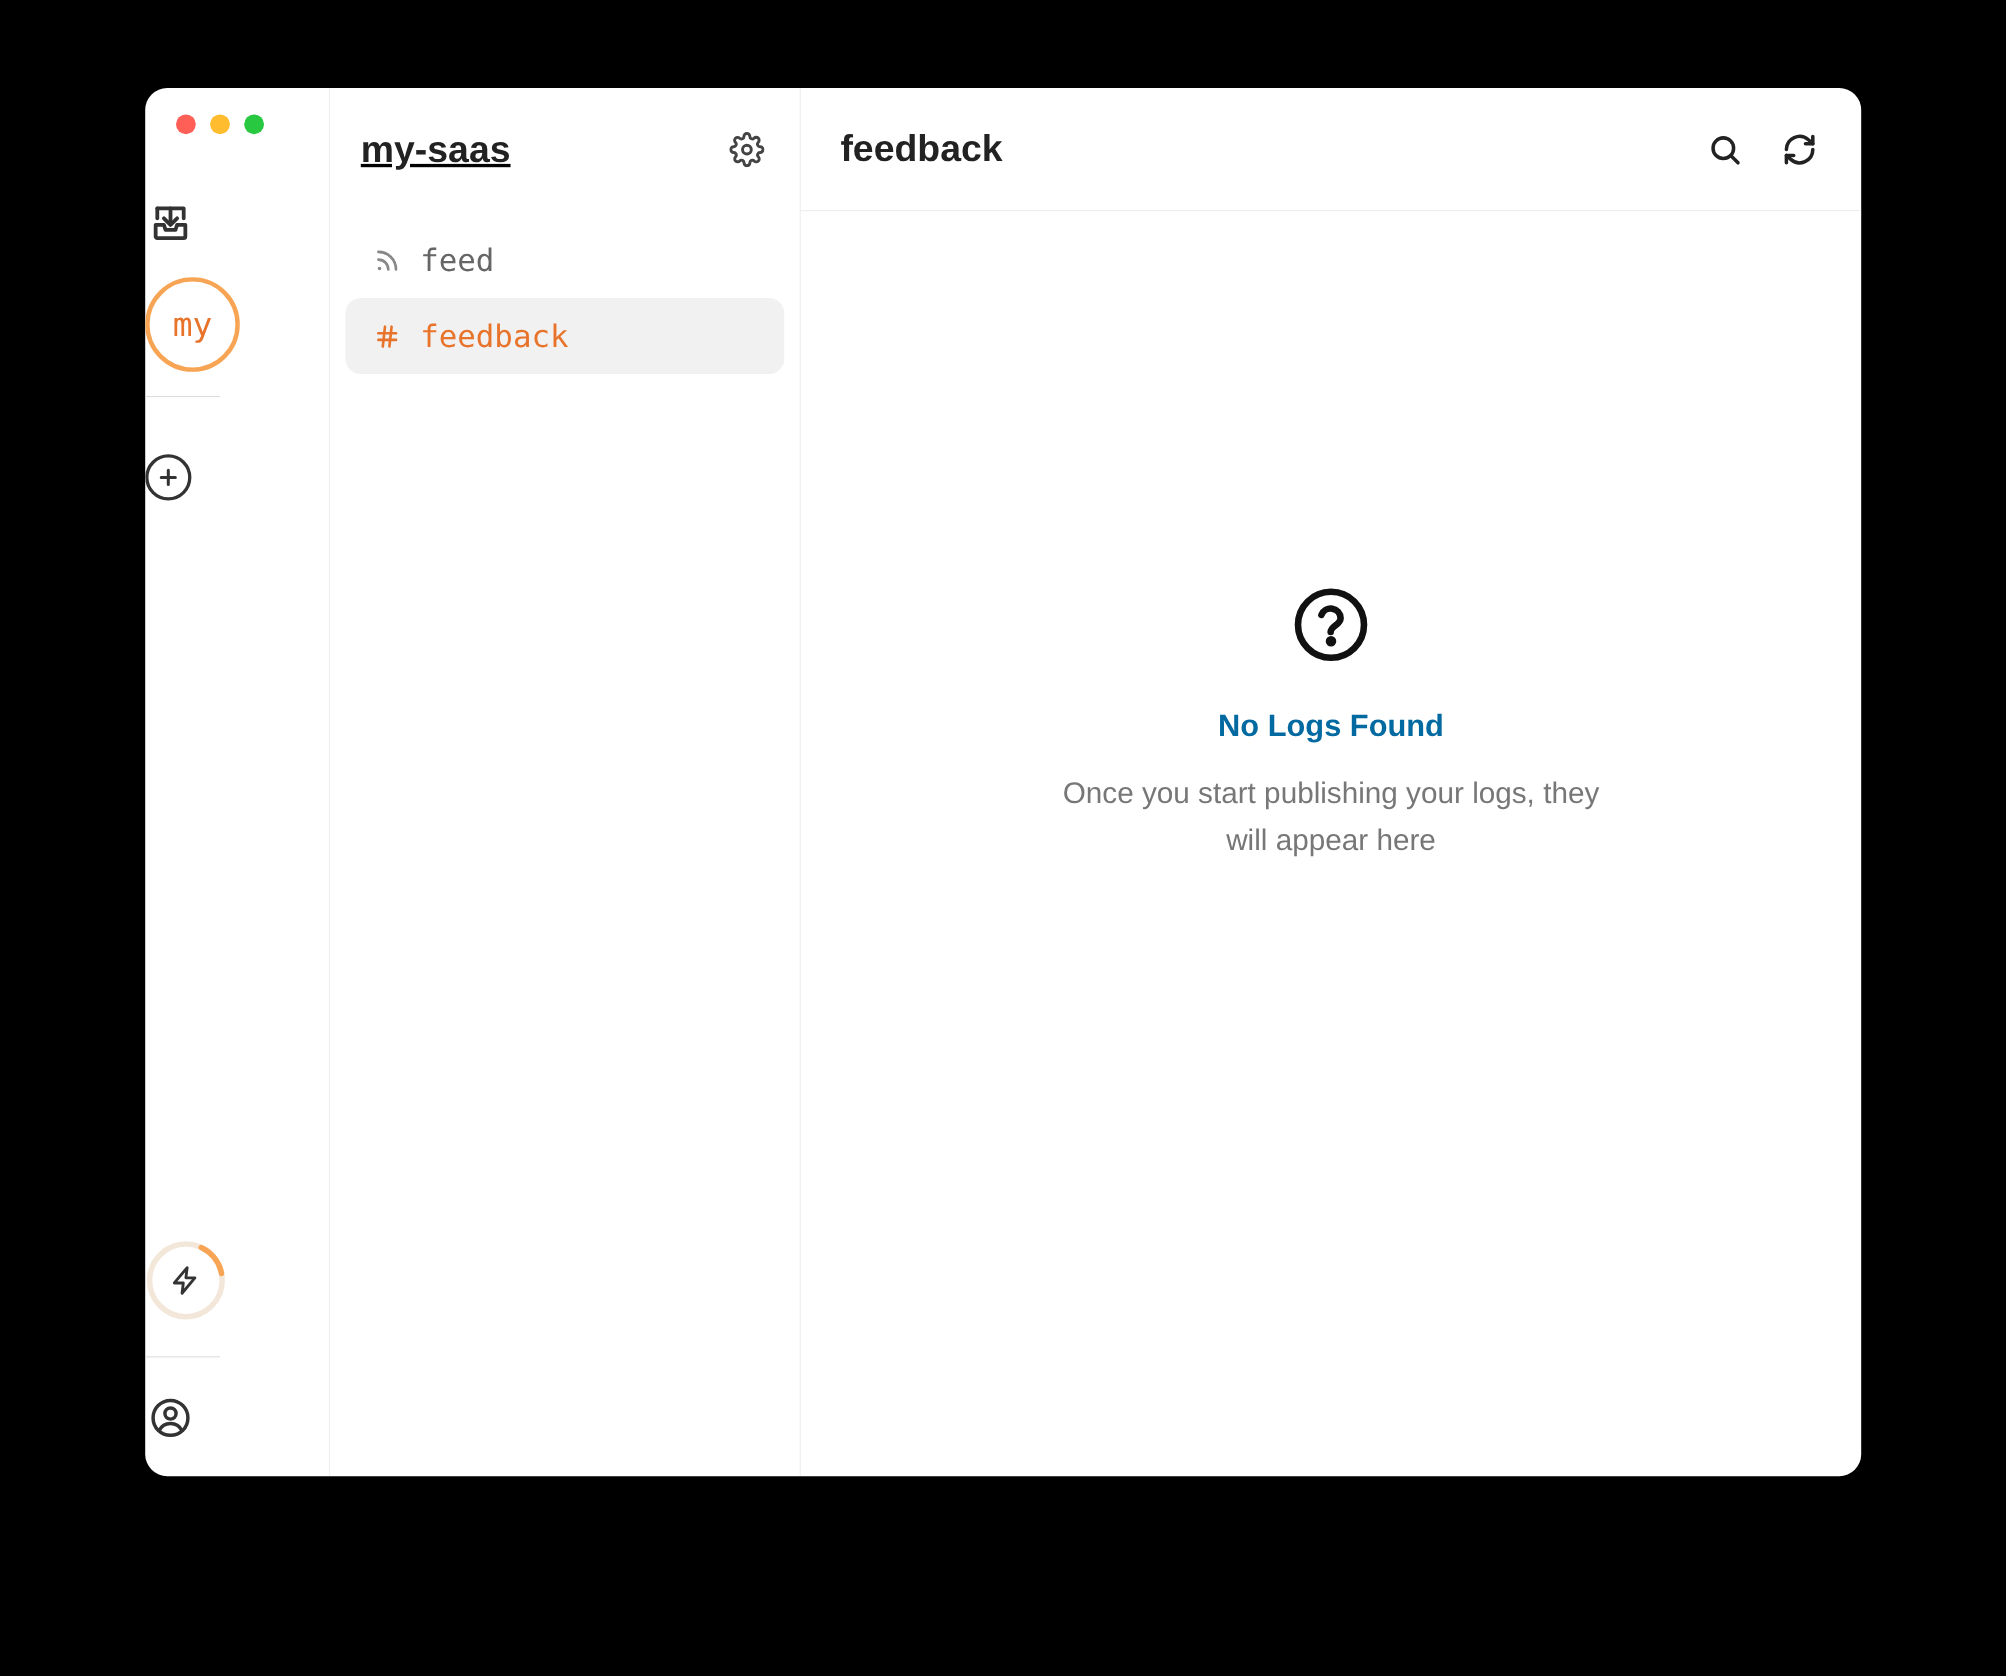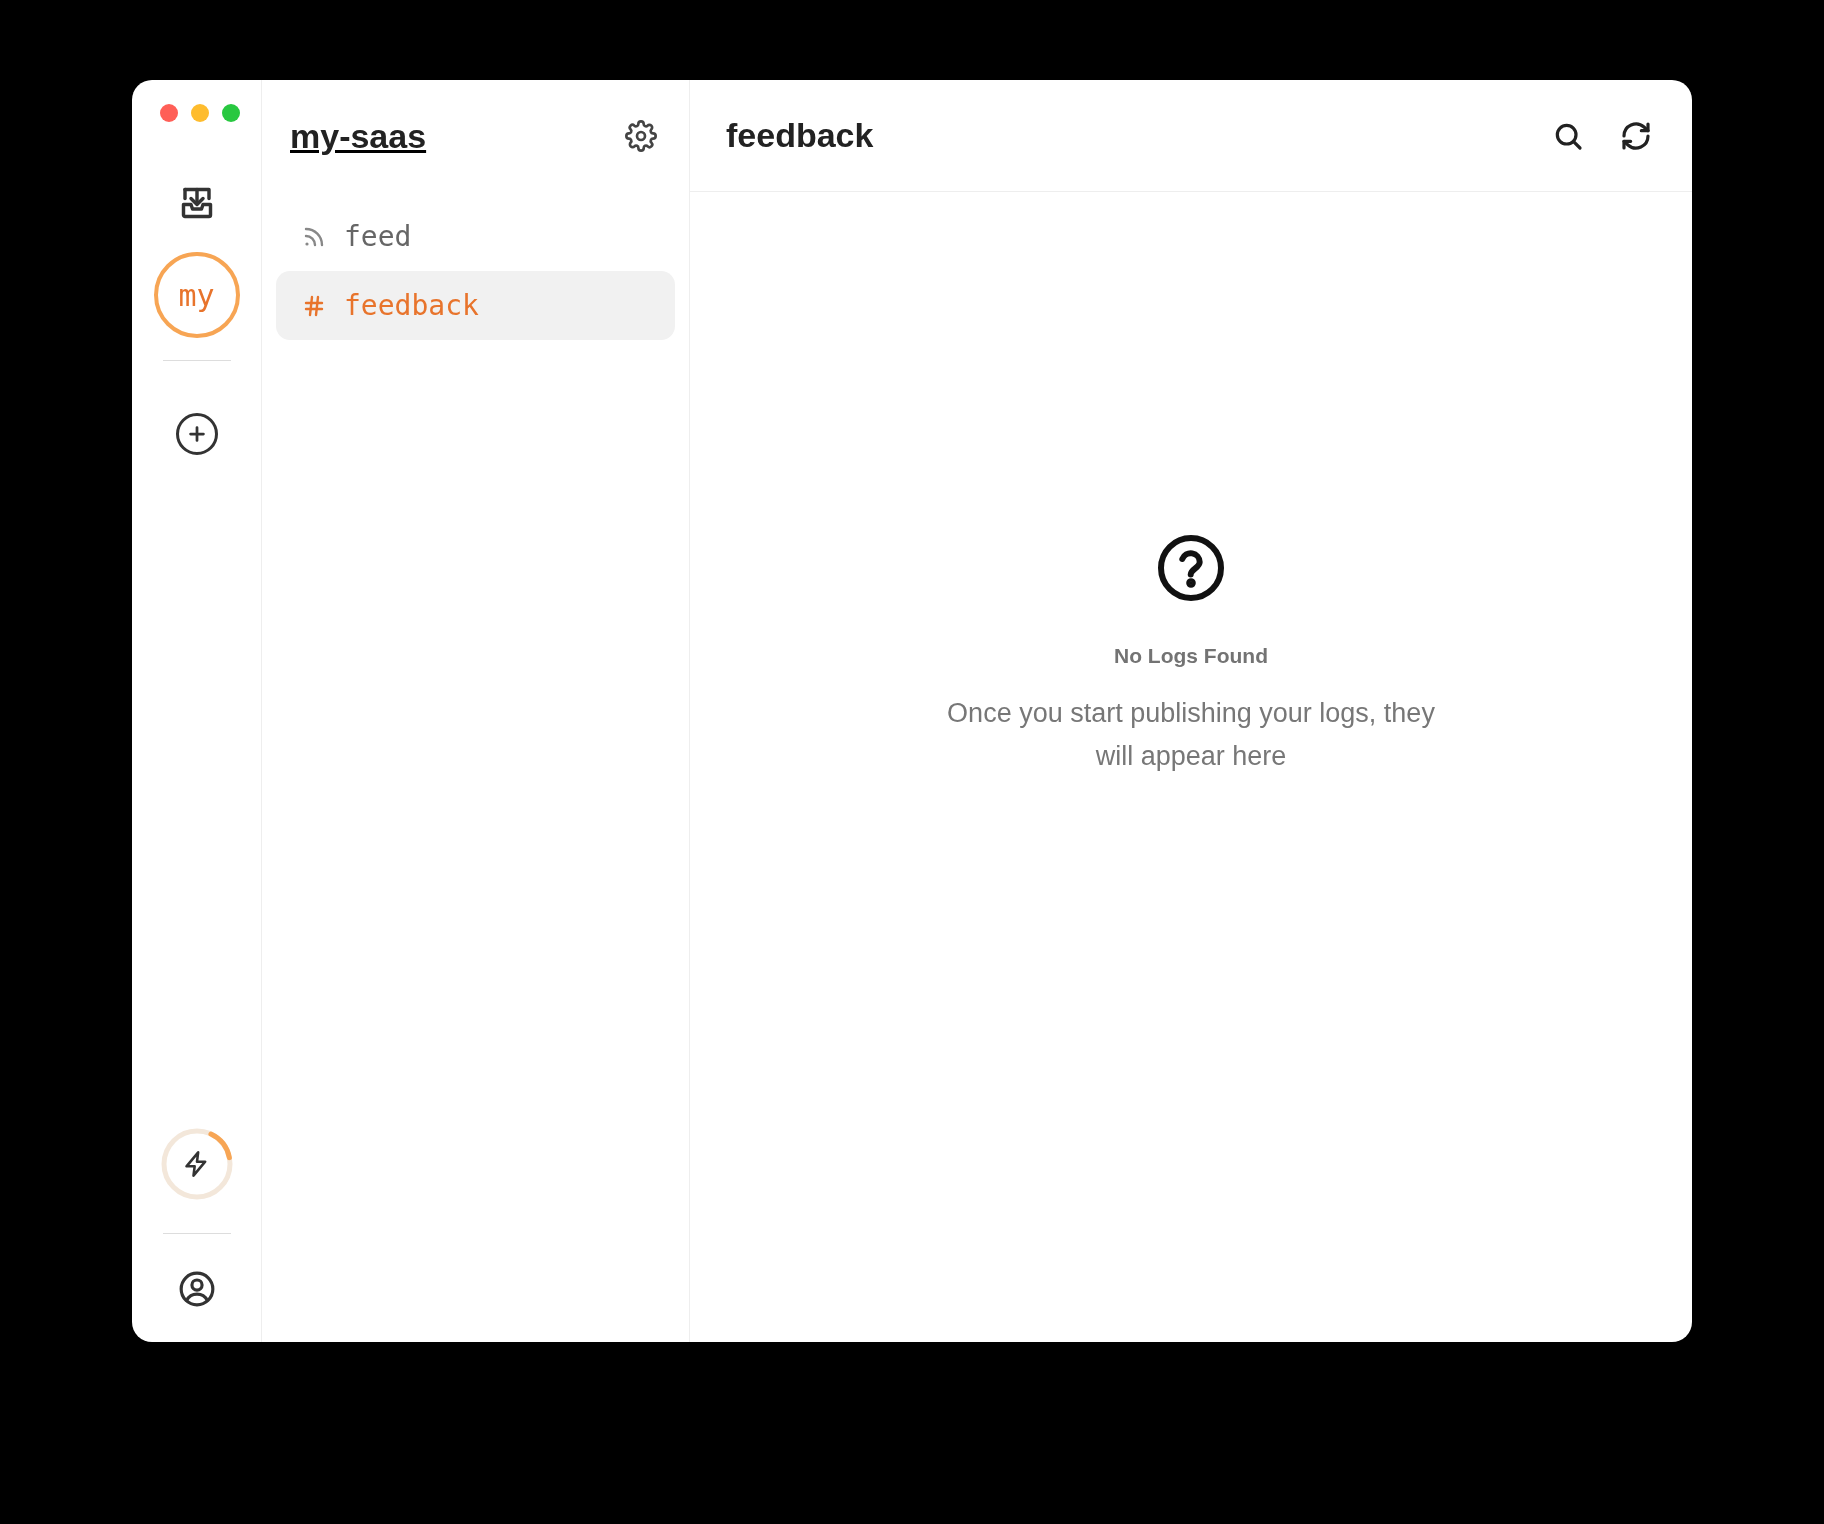--- a/index.html
+++ b/index.html
@@ -31,25 +31,24 @@
       display:flex; gap:13px;
       z-index:5;
     }
     .tl { width:18px; height:18px; border-radius:50%; }
     .tl.red{background:#ff5f57;}
     .tl.yellow{background:#febc2e;}
     .tl.green{background:#28c840;}
 
     
     .rail{
-      width:130px;
+      width:168px;
       border-right:1px solid #eee;
       display:flex;
       flex-direction:column;
-      align-items:center;
       padding-top:100px;
       padding-bottom:30px;
     }
     .rail .icon-btn{
       width:46px;height:46px;
       display:flex;align-items:center;justify-content:center;
       color:#333;
       cursor:pointer;
     }
     .rail .project-avatar{
@@ -145,21 +144,21 @@
     .empty{
       flex:1;display:flex;flex-direction:column;
       align-items:center;justify-content:flex-start;
       padding-top:340px;
       text-align:center;
     }
     .empty .qmark{
       width:72px;height:72px;color:#111;margin-bottom:40px;
     }
     .empty h2{
-      font-size:21px;font-weight:700;color:#737373;margin-bottom:24px;
+      font-size:28px;font-weight:700;color:#0369a1;margin-bottom:24px;
     }
     .empty p{
       font-size:27px;color:#777;line-height:1.6;max-width:520px;
     }
   </style>
 </head>
 <body>
 
 <div class="window">
 

